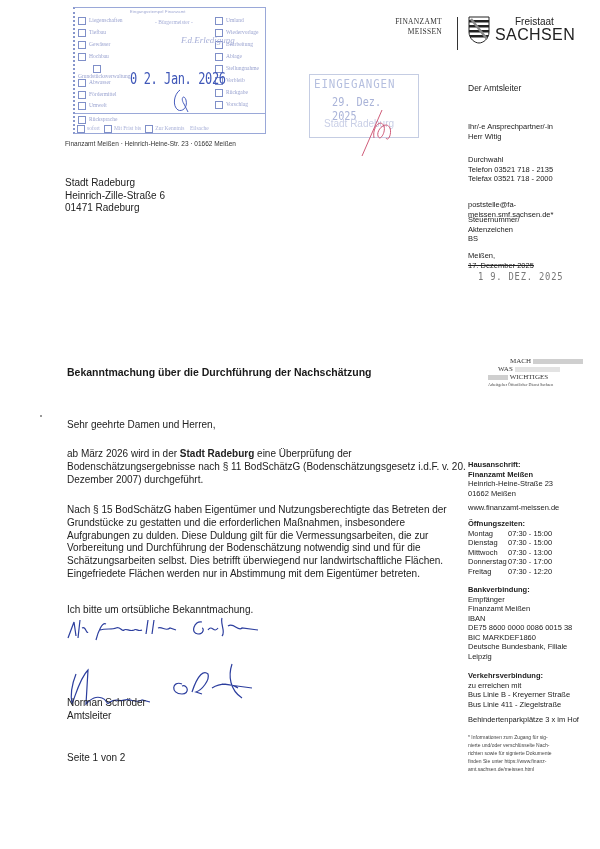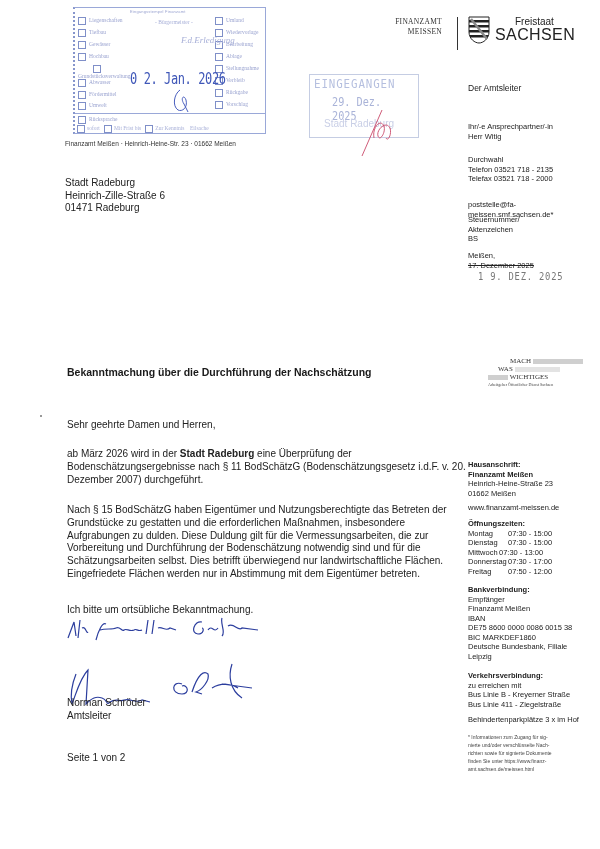--- a/index.html
+++ b/index.html
@@ -200,23 +200,23 @@
   <div><b>Hausanschrift:</b></div>
   <div><b>Finanzamt Meißen</b></div>
   <div>Heinrich-Heine-Straße 23</div>
   <div>01662 Meißen</div>
 </div>
 <div class="abs rc" style="top:503px">www.finanzamt-meissen.de</div>
 <div class="abs rc" style="top:519px">
   <div><b>Öffnungszeiten:</b></div>
   <div><span style="display:inline-block;width:40px">Montag</span><span>07:30 - 15:00</span></div>
   <div><span style="display:inline-block;width:40px">Dienstag</span><span>07:30 - 15:00</span></div>
-  <div><span style="display:inline-block;width:31px">Mittwoch</span><span>07:30 - 13:00</span></div>
+  <div><span style="display:inline-block;width:40px">Mittwoch</span><span>07:30 - 13:00</span></div>
   <div><span style="display:inline-block;width:40px">Donnerstag</span><span>07:30 - 17:00</span></div>
-  <div><span style="display:inline-block;width:40px">Freitag</span><span>07:50 - 12:00</span></div>
+  <div><span style="display:inline-block;width:40px">Freitag</span><span>07:30 - 12:20</span></div>
 </div>
 <div class="abs rc" style="top:585px">
   <div><b>Bankverbindung:</b></div>
   <div>Empfänger</div>
   <div>Finanzamt Meißen</div>
   <div>IBAN</div>
   <div>DE75 8600 0000 0086 0015 38</div>
   <div>BIC MARKDEF1860</div>
   <div>Deutsche Bundesbank, Filiale</div>
   <div>Leipzig</div>

